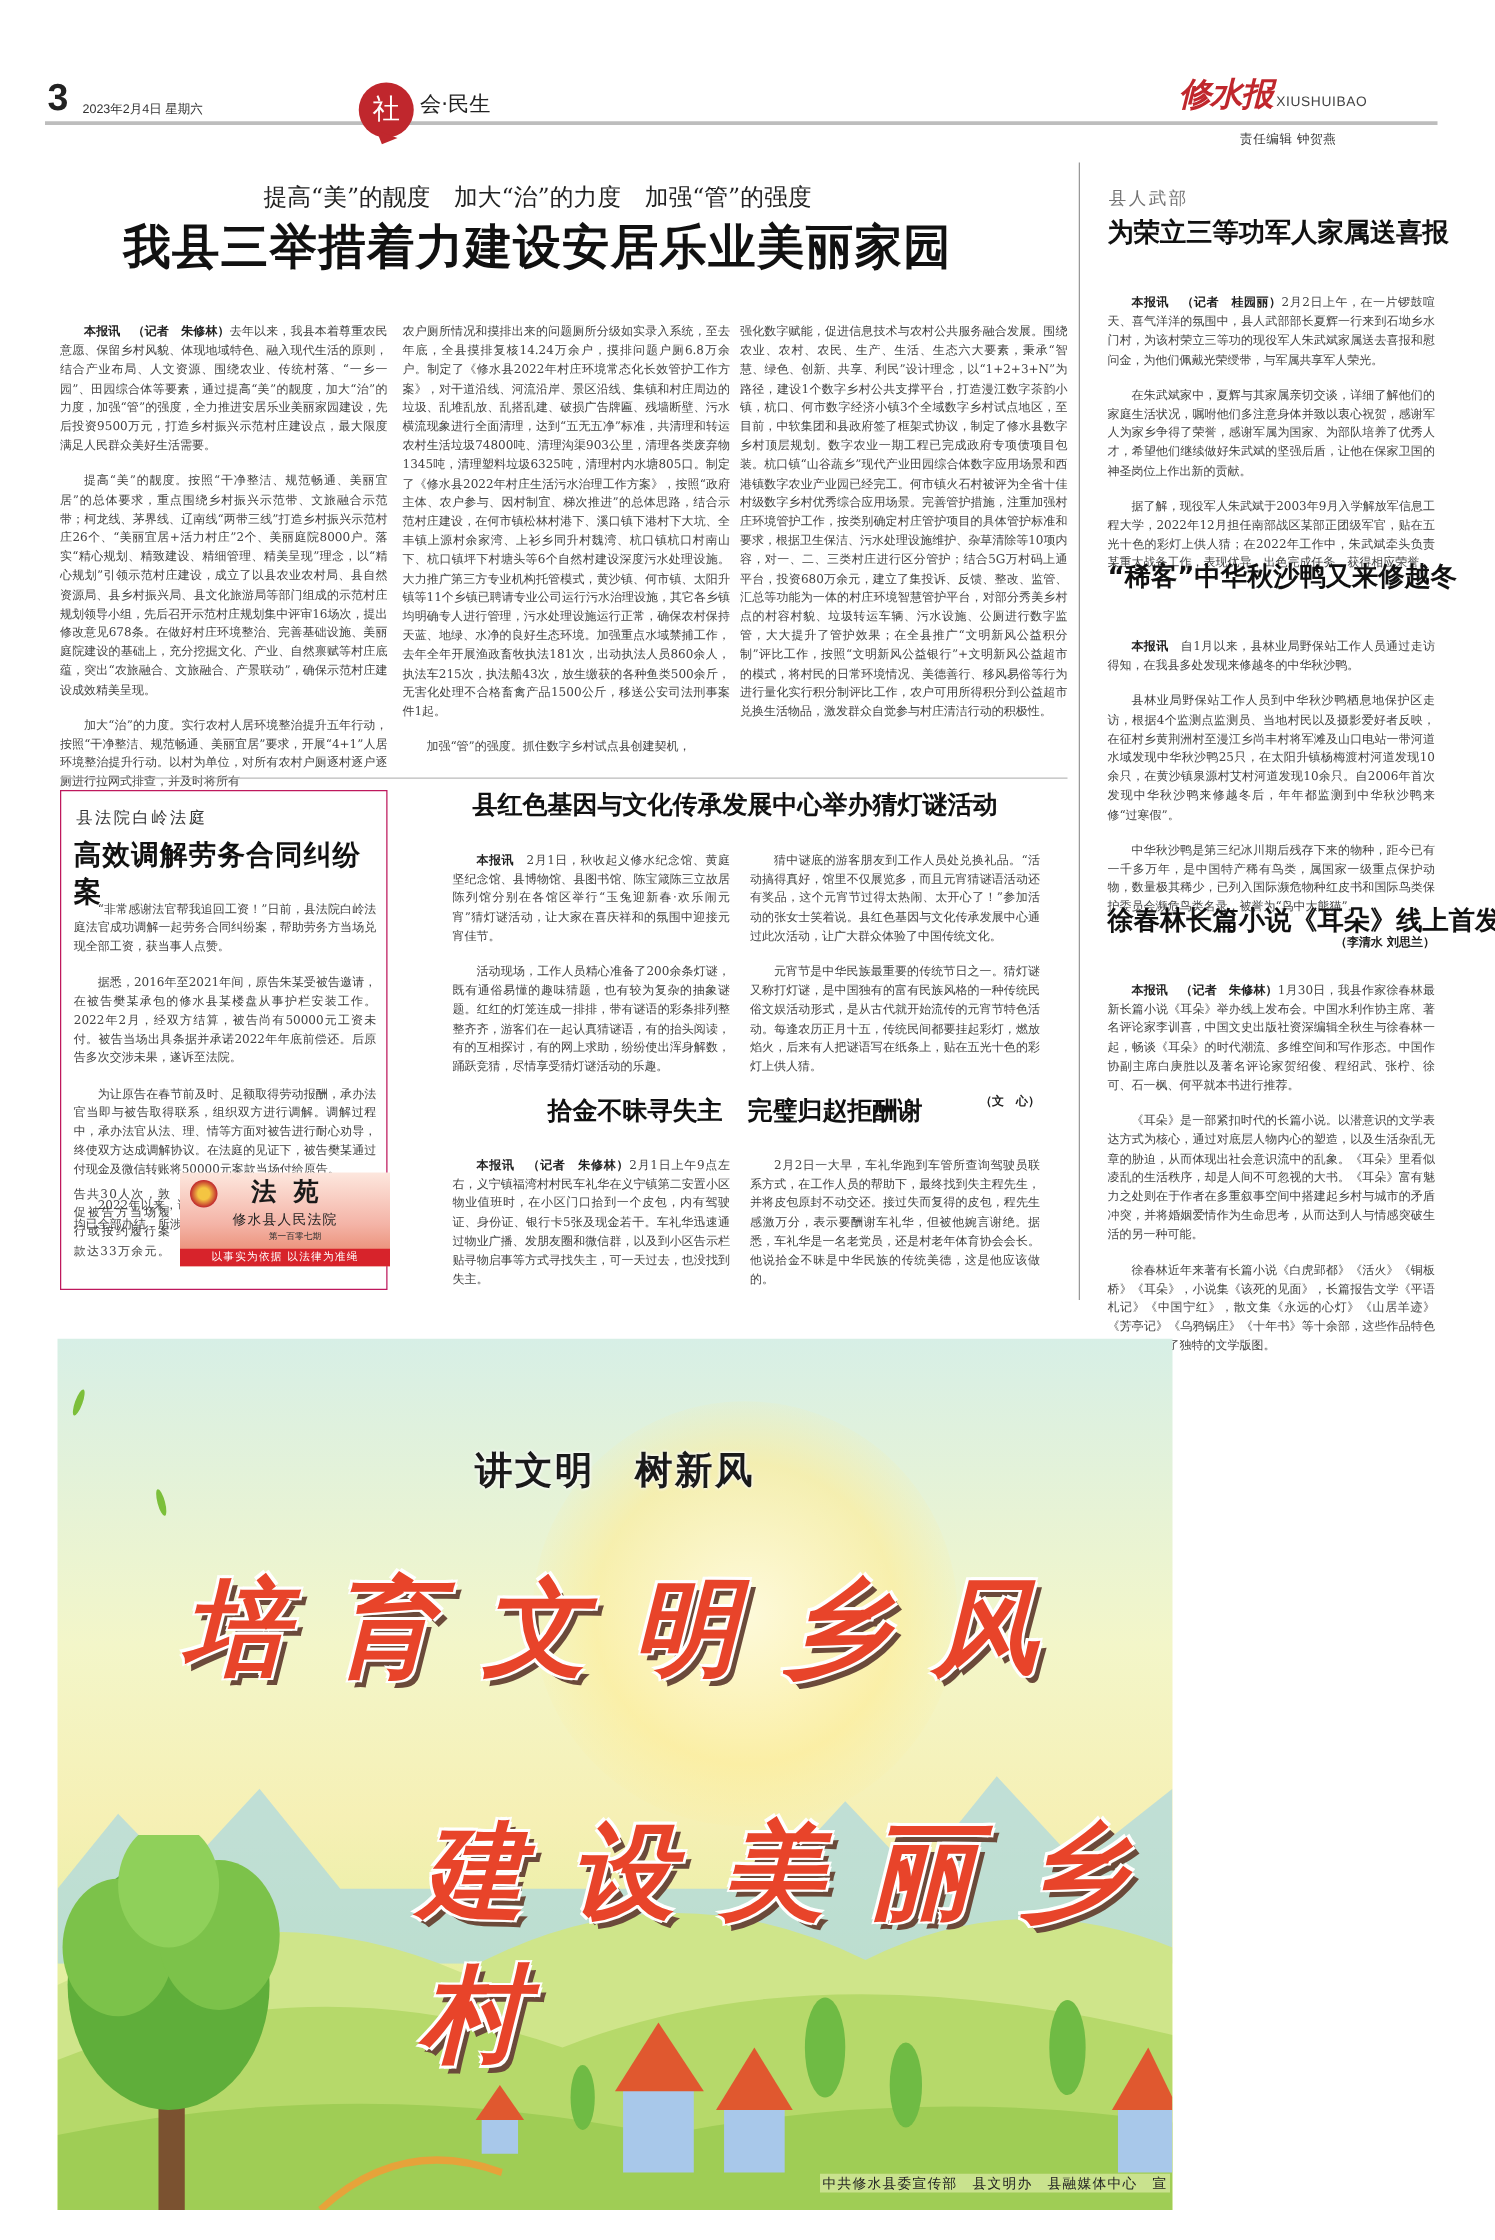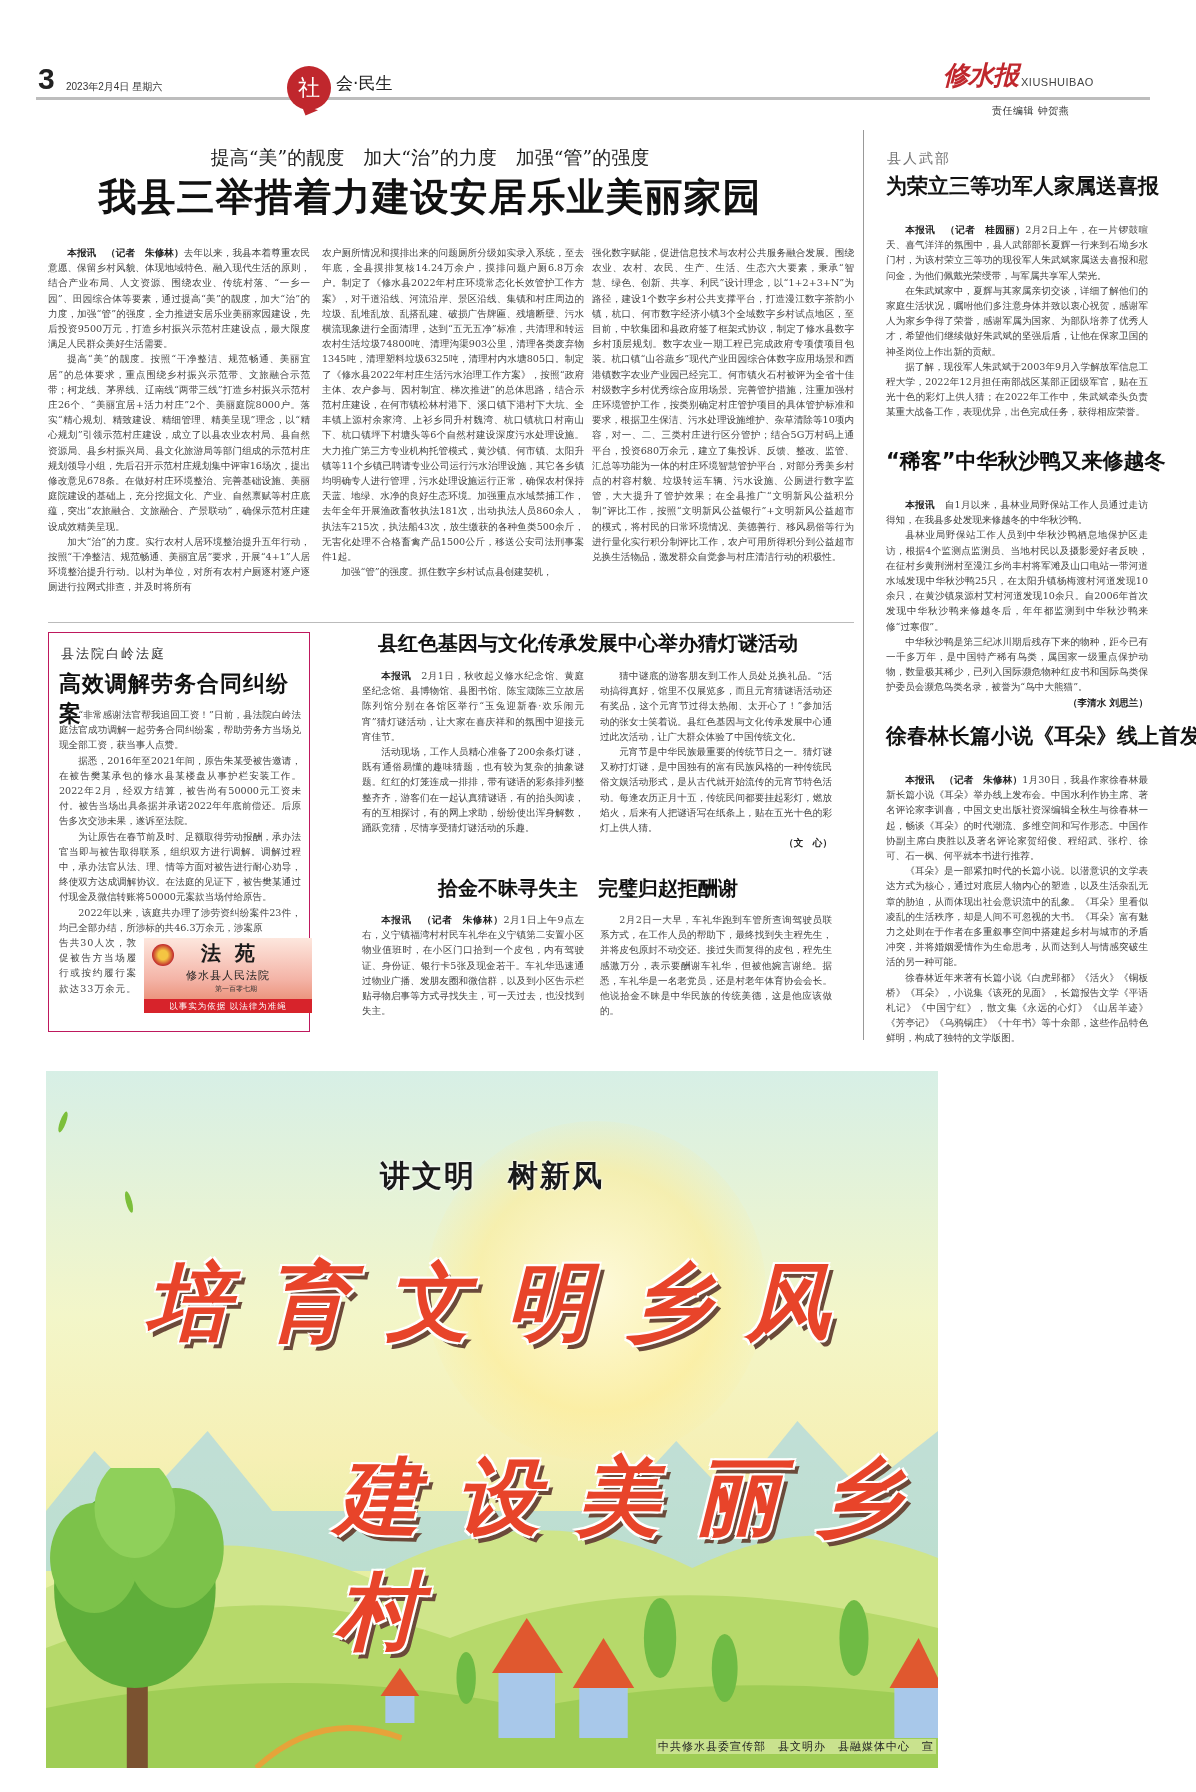--- a/index.html
+++ b/index.html
@@ -15,21 +15,21 @@
   .section-badge:after { content: ""; position: absolute; left: 12px; bottom: -6px; width: 0; height: 0; border-left: 8px solid transparent; border-right: 10px solid transparent; border-top: 9px solid #c0272d; transform: rotate(20deg); }
   .section-name { position: absolute; left: 336px; top: 72px; font-family: "DejaVu Sans", sans-serif; font-size: 17px; color: #222; }
   .logo { position: absolute; left: 943px; top: 58px; font-family: "DejaVu Serif", serif; font-style: italic; font-weight: bold; font-size: 26px; color: #c0272d; letter-spacing: -1px; }
   .logo-en { position: absolute; left: 1021px; top: 76px; font-family: "Liberation Sans", sans-serif; font-size: 11px; color: #444; letter-spacing: 0.5px; }
   .editor { position: absolute; left: 992px; top: 104px; font-family: "DejaVu Sans", sans-serif; font-size: 10px; color: #333; letter-spacing: 0.5px; }
 
   
   .lead-kicker { position: absolute; left: 0; width: 860px; top: 145px; text-align: center; font-family: "DejaVu Serif", serif; font-size: 19px; color: #222; }
   .lead-title { position: absolute; left: 0; width: 860px; top: 172px; text-align: center; font-family: "DejaVu Sans", sans-serif; font-weight: bold; font-size: 38px; color: #111; letter-spacing: 1px; }
   .col { position: absolute; font-size: 9.6px; line-height: 15.2px; color: #444; text-align: justify; }
-  .col p { text-indent: 2em; }
+  .col p { text-indent: 2em; margin-top: 13px; }
   .col p.noindent { text-indent: 0; }
   .byline { font-weight: bold; color: #222; }
 
   .vrule { position: absolute; width: 1px; background: #999; }
   .hrule { position: absolute; height: 1px; background: #bbb; }
 
   
   .kicker-r { position: absolute; font-family: "DejaVu Serif", serif; font-size: 14px; color: #737373; letter-spacing: 2px; }
   .title-r { position: absolute; font-family: "DejaVu Sans", sans-serif; font-weight: bold; font-size: 21px; color: #111; white-space: nowrap; }
   .author-r { text-align: right; font-weight: bold; color: #222; }

